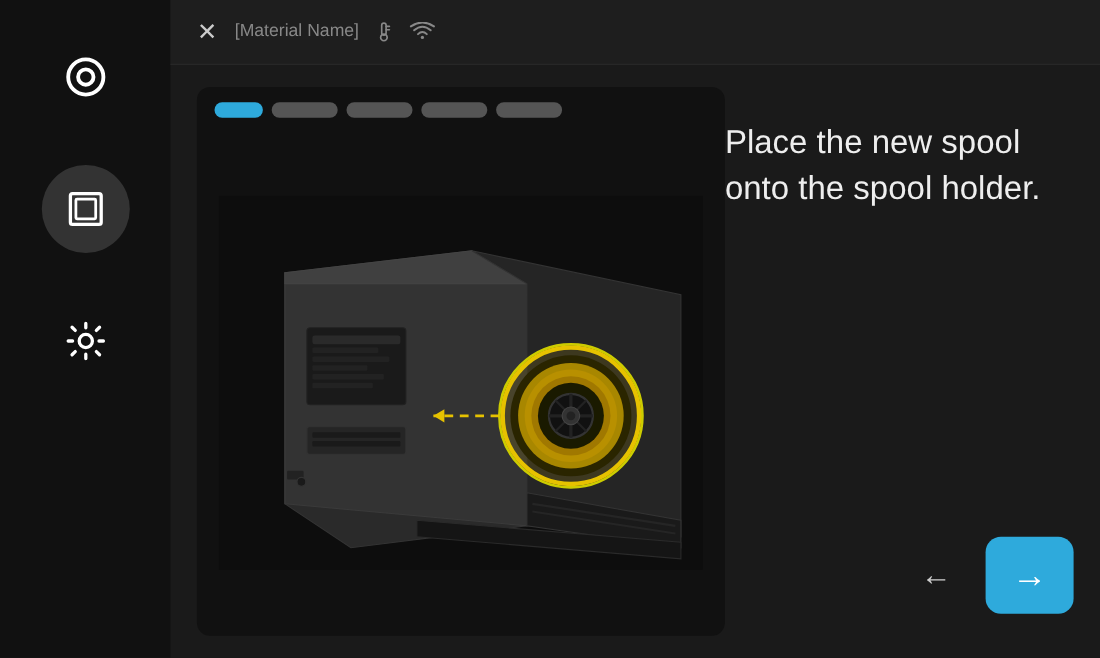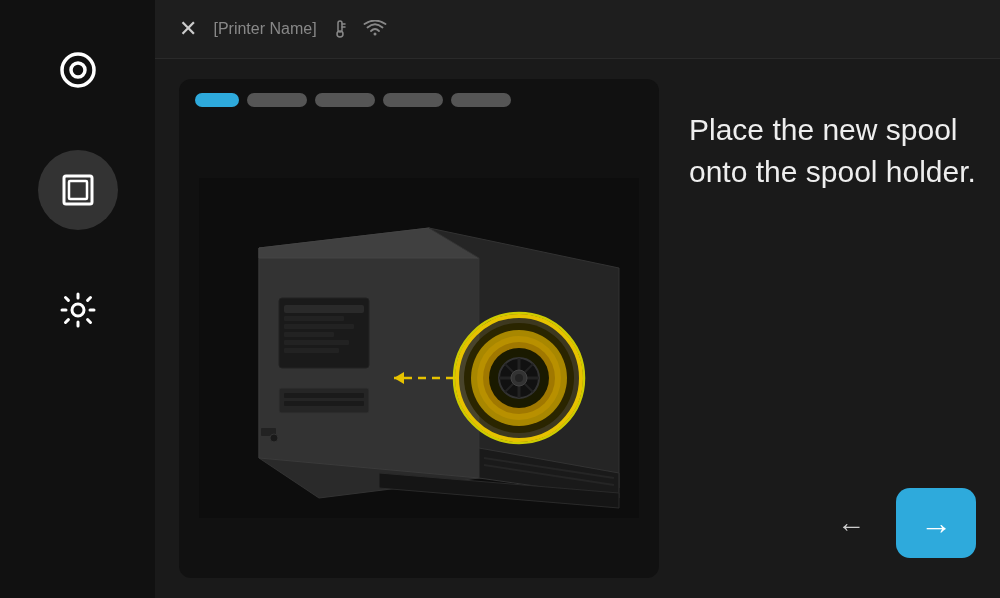--- a/index.html
+++ b/index.html
@@ -103,21 +103,20 @@
     .printer-name {
       color: #888888;
       font-size: 16px;
     }
 
     
     .body-area {
       flex: 1;
       display: flex;
       padding: 20px 24px 20px 24px;
-      gap: 30px;
     }
 
     
     .image-panel {
       flex: 0 0 480px;
       background: #111111;
       border-radius: 12px;
       overflow: hidden;
       position: relative;
       display: flex;
@@ -233,21 +232,21 @@
       <path d="M22 6 L22 10 M22 34 L22 38 M6 22 L10 22 M34 22 L38 22 M9.5 9.5 L12.4 12.4 M31.6 31.6 L34.5 34.5 M34.5 9.5 L31.6 12.4 M12.4 31.6 L9.5 34.5" stroke="white" stroke-width="3" stroke-linecap="round"></path>
     </svg>
   </div>
 </div>
 
 <div class="main-content">
 
   <div class="header">
     <span class="close-btn">✕</span>
     <div class="header-right">
-      <span class="printer-name">[Printer Name]</span>
+      <span class="printer-name">[Material Name]</span>
 
       <svg width="22" height="22" viewBox="0 0 22 22" fill="none">
         <rect x="9" y="3" width="4" height="11" rx="2" stroke="#888" stroke-width="1.5" fill="none"></rect>
         <circle cx="11" cy="16" r="3" stroke="#888" stroke-width="1.5" fill="none"></circle>
         <line x1="13" y1="6" x2="16" y2="6" stroke="#888" stroke-width="1.5" stroke-linecap="round"></line>
         <line x1="13" y1="9" x2="16" y2="9" stroke="#888" stroke-width="1.5" stroke-linecap="round"></line>
       </svg>
 
       <svg width="24" height="18" viewBox="0 0 24 18" fill="none">
         <path d="M12 14 L12 14" stroke="#888" stroke-width="3" stroke-linecap="round"></path>

